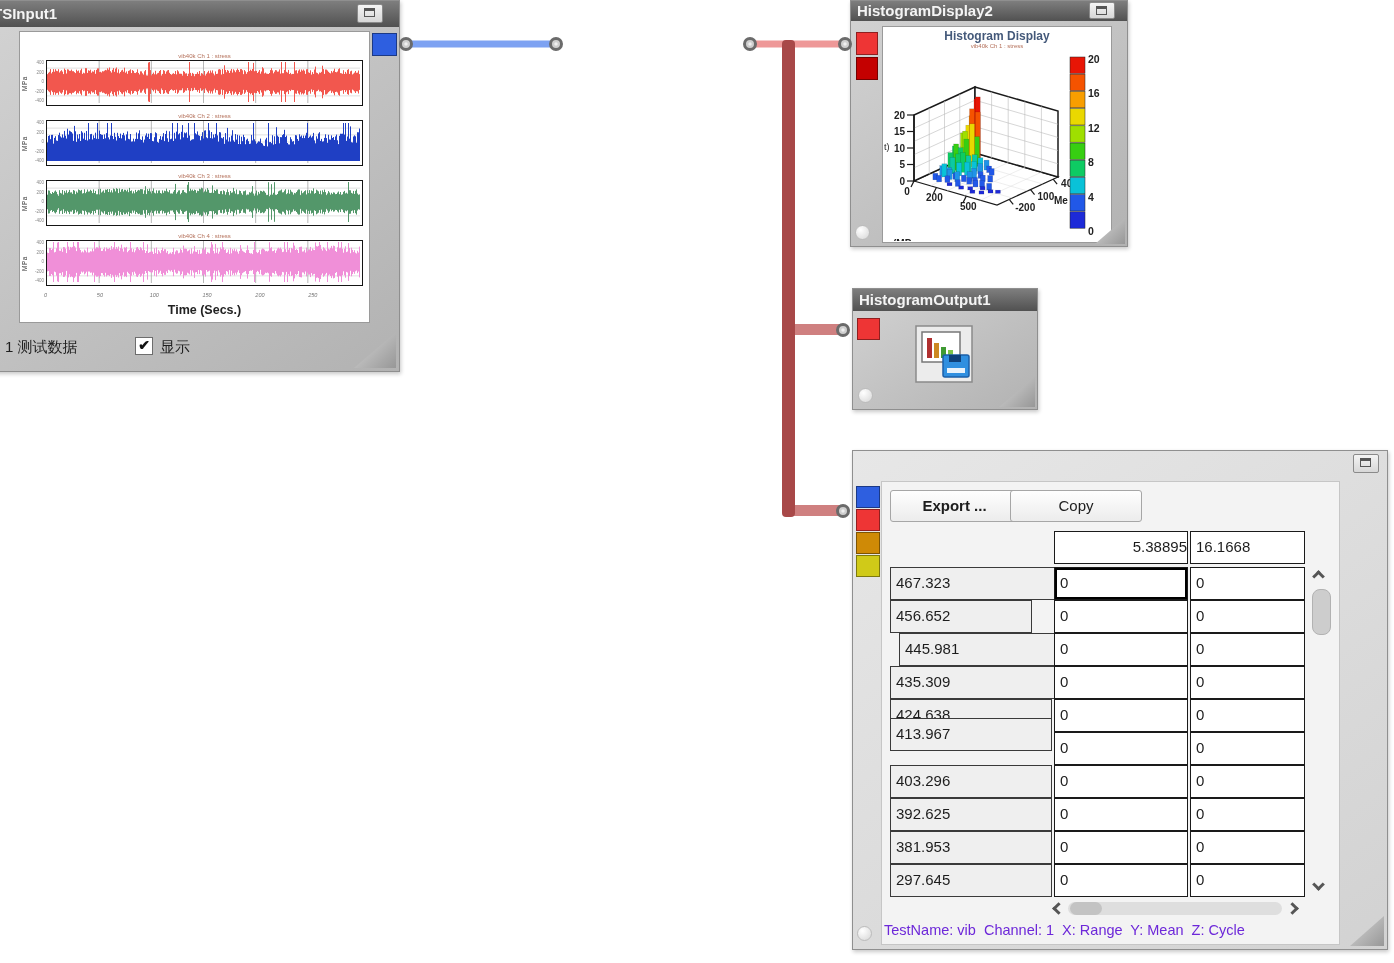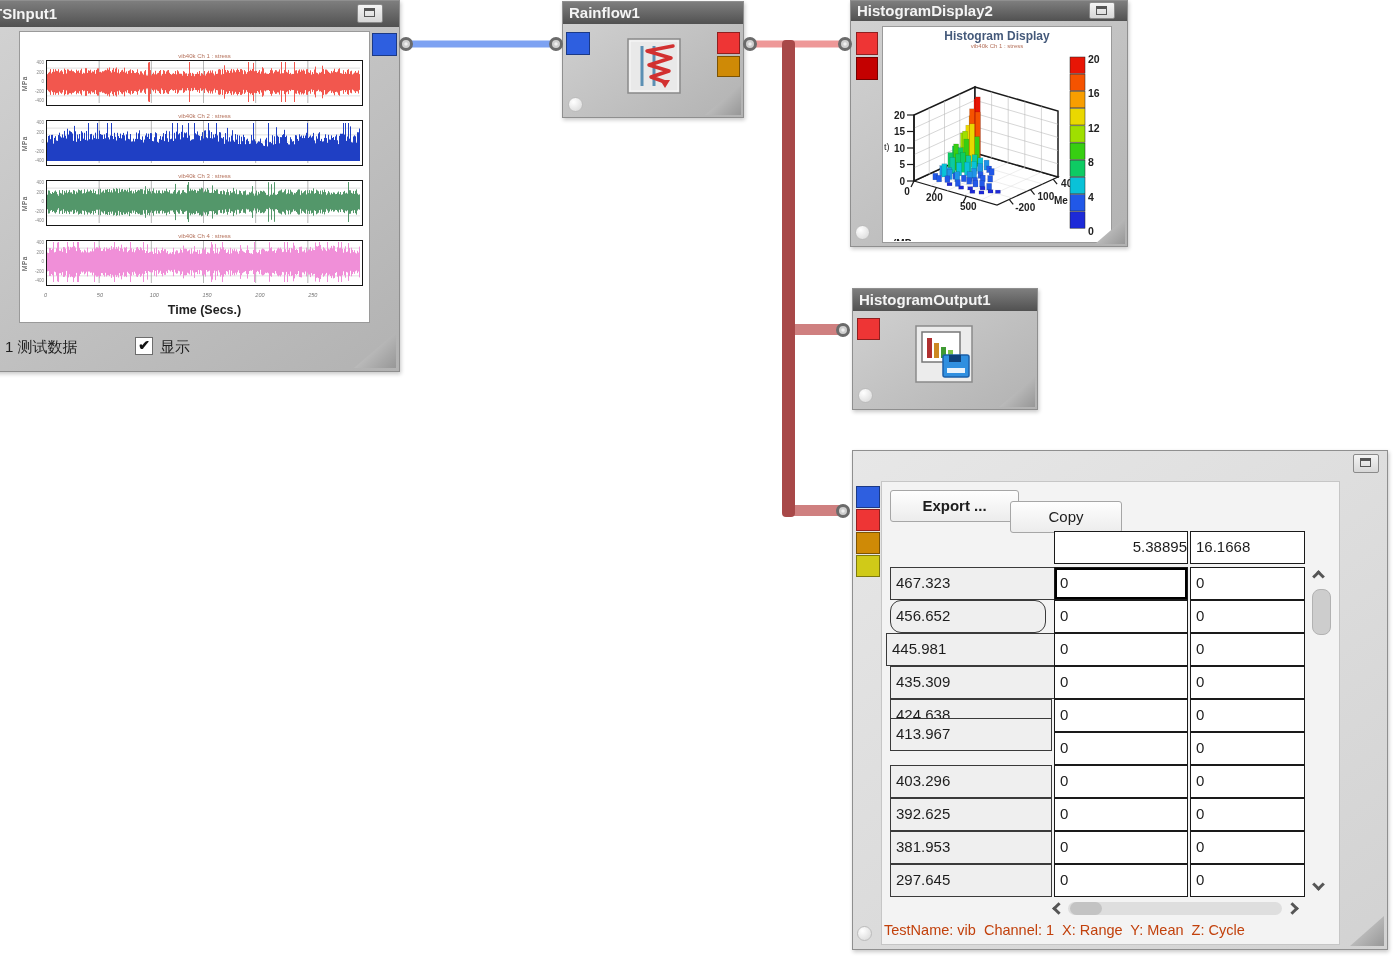--- a/index.html
+++ b/index.html
@@ -67,21 +67,21 @@
   .dv-label{background:#efefef;border-color:#3a3a3a;}
   .dv-selected{box-shadow:inset 0 0 0 2px #000;}
   .chev{position:absolute;width:9px;height:9px;box-sizing:border-box;}
   .chev-up{border-left:3px solid #555;border-top:3px solid #555;transform:rotate(45deg);}
   .chev-down{border-left:3px solid #555;border-top:3px solid #555;transform:rotate(225deg);}
   .chev-left{border-left:3px solid #555;border-top:3px solid #555;transform:rotate(-45deg);}
   .chev-right{border-left:3px solid #555;border-top:3px solid #555;transform:rotate(135deg);}
   .vthumb{position:absolute;left:430px;top:107px;width:17px;height:44px;background:#cdcdcd;border:1px solid #b2b2b2;border-radius:8px;}
   .htrack{position:absolute;left:186px;top:420px;width:214px;height:13px;background:#dedede;border-radius:7px;}
   .hthumb{position:absolute;left:188px;top:420px;width:32px;height:13px;background:#c3c3c3;border-radius:7px;}
-  .dv-status{position:absolute;left:2px;top:440px;font-size:14.5px;color:#c2410c;white-space:pre;}
+  .dv-status{position:absolute;left:2px;top:440px;font-size:14.5px;color:#6d28d9;white-space:pre;}
 </style>
 </head>
 <body>
 
 <div id="canvas">
 
   <svg id="wire-layer">
       <rect x="400" y="40.5" width="162" height="7" rx="3" fill="#7da2f2"></rect>
       <rect x="744" y="40.5" width="108" height="7" rx="3" fill="#ee9898"></rect>
       <rect x="784" y="324" width="62" height="11" rx="4" fill="#cf8080"></rect>
@@ -195,37 +195,20 @@
         <div class="ts-xtick" style="left: 235.333px; top: 260px;">200</div>
         <div class="ts-xtick" style="left: 288.167px; top: 260px;">250</div>
       </div>
 
     <div class="ts-footer-text" style="left:18px;">1 测试数据</div>
     <div class="checkbox">✔</div>
     <div class="ts-footer-text" style="left:173px;">显示</div>
     <div class="rsz" style="right:3px;bottom:3px;width:42px;height:36px;"></div>
   </div>
 
-  <div class="node" id="node-rainflow">
-    <div class="titlebar">Rainflow1</div>
-    <div class="port" style="left: 3px; top: 30px; height: 23px; background: rgb(46, 95, 224);"></div>
-    <div class="port" style="right: 3px; top: 30px; width: 23px; background: rgb(238, 53, 53);"></div>
-    <div class="port" style="right: 3px; top: 54px; width: 23px; height: 21px; background: rgb(207, 138, 6);"></div>
-
-    <svg width="54" height="56" style="position:absolute;left:64px;top:36px;">
-      <rect x="1" y="1" width="52" height="54" fill="#e9e9e9" stroke="#8a8a8a" stroke-width="1.5"></rect>
-      <rect x="3" y="3" width="48" height="50" fill="none" stroke="#ffffff" stroke-width="1" opacity="0.7"></rect>
-      <line x1="15" y1="8" x2="15" y2="48" stroke="#5b8fb3" stroke-width="3"></line>
-      <line x1="27" y1="8" x2="27" y2="48" stroke="#5b8fb3" stroke-width="3"></line>
-      <polyline points="46,8 20,13 44,20 22,27 42,33 24,39 38,44" fill="none" stroke="#d23030" stroke-width="3.5" stroke-linejoin="round" stroke-linecap="round"></polyline>
-      <polygon points="38,50 33,42 43,42" fill="#d23030"></polygon>
-    </svg>
-    <div class="dot" style="left:5px;bottom:5px;"></div>
-    <div class="rsz" style="right:2px;bottom:2px;width:36px;height:30px;"></div>
-  </div>
 
   <div class="node" id="node-histdisplay">
     <div class="titlebar">HistogramDisplay2</div>
     <div class="maxbtn" style="right:12px;top:1px;height:17px;">
       <div class="glyph"></div>
     </div>
     <div class="port" style="left: 5px; top: 31px; width: 22px; height: 23px; background: rgb(238, 53, 53);"></div>
     <div class="port" style="left: 5px; top: 56px; width: 22px; height: 23px; background: rgb(196, 0, 0);"></div>
 
     <div id="hd-panel">
@@ -385,32 +368,32 @@
     <div class="maxbtn" style="right:8px;top:3px;">
       <div class="glyph"></div>
     </div>
     <div class="port" style="left: 3px; top: 35px; background: rgb(46, 95, 224);"></div>
     <div class="port" style="left: 3px; top: 58px; background: rgb(238, 53, 53);"></div>
     <div class="port" style="left: 3px; top: 81px; background: rgb(207, 138, 6);"></div>
     <div class="port" style="left: 3px; top: 104px; background: rgb(208, 202, 24);"></div>
 
     <div id="dv-panel">
       <div class="btn" style="left:8px;top:8px;width:129px;font-weight:bold;">Export ...</div>
-      <div class="btn" style="left:128px;top:8px;width:112px;margin-top:11px;">Copy</div>
+      <div class="btn" style="left:128px;top:8px;width:132px;">Copy</div>
 
       <div id="dv-table">
           <div class="dv-cell" style="left: 172px; width: 134px; top: 49px; text-align: right;">5.38895</div>
           <div class="dv-cell" style="left: 308px; width: 115px; top: 49px;">16.1668</div>
           <div class="dv-cell dv-label" style="left: 8px; width: 188px; top: 85px;">467.323</div>
           <div class="dv-cell dv-selected" style="left: 172px; width: 134px; top: 85px;">0</div>
           <div class="dv-cell" style="left: 308px; width: 115px; top: 85px;">0</div>
-          <div class="dv-cell dv-label" style="left: 8px; width: 156px; top: 118px; border-radius: 11px;">456.652</div>
+          <div class="dv-cell dv-label" style="left: 8px; width: 142px; top: 118px;">456.652</div>
           <div class="dv-cell" style="left: 172px; width: 134px; top: 118px;">0</div>
           <div class="dv-cell" style="left: 308px; width: 115px; top: 118px;">0</div>
-          <div class="dv-cell dv-label" style="left: 4px; width: 170px; top: 151px;">445.981</div>
+          <div class="dv-cell dv-label" style="left: 17px; width: 170px; top: 151px;">445.981</div>
           <div class="dv-cell" style="left: 172px; width: 134px; top: 151px;">0</div>
           <div class="dv-cell" style="left: 308px; width: 115px; top: 151px;">0</div>
           <div class="dv-cell dv-label" style="left: 8px; width: 166px; top: 184px;">435.309</div>
           <div class="dv-cell" style="left: 172px; width: 134px; top: 184px;">0</div>
           <div class="dv-cell" style="left: 308px; width: 115px; top: 184px;">0</div>
           <div class="dv-cell dv-label" style="left: 8px; width: 162px; top: 217px;">424.638</div>
           <div class="dv-cell" style="left: 172px; width: 134px; top: 217px;">0</div>
           <div class="dv-cell" style="left: 308px; width: 115px; top: 217px;">0</div>
           <div class="dv-cell dv-label" style="left: 8px; width: 162px; top: 236px;">413.967</div>
           <div class="dv-cell" style="left: 172px; width: 134px; top: 250px;">0</div>

